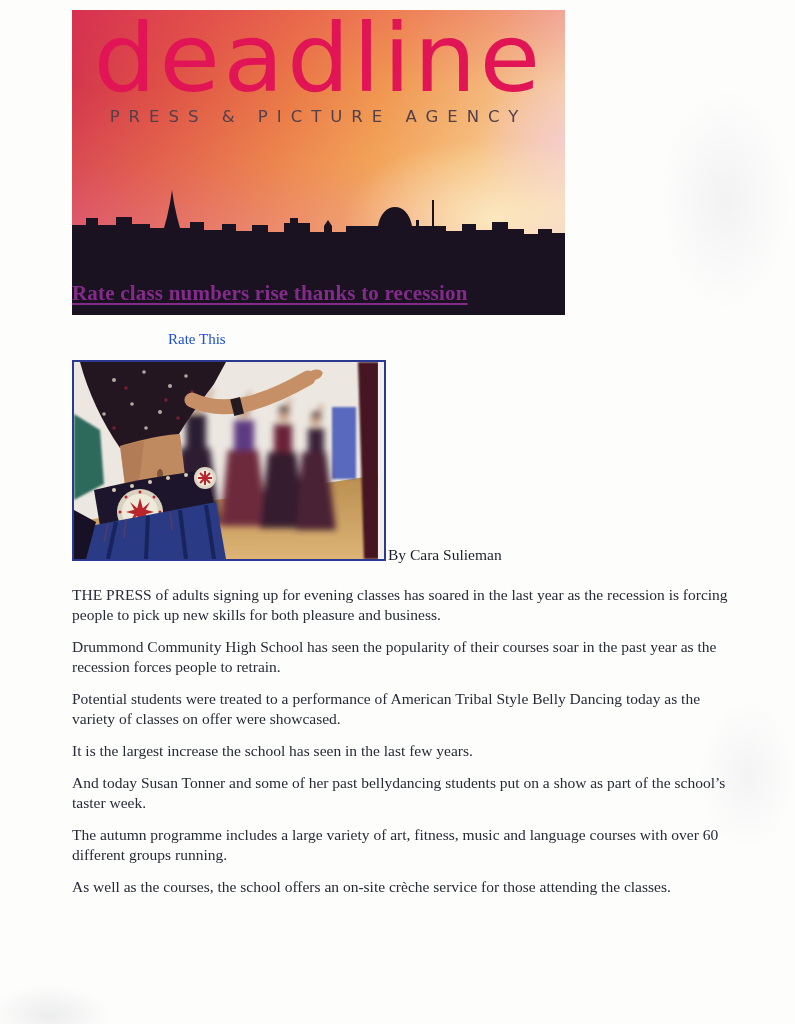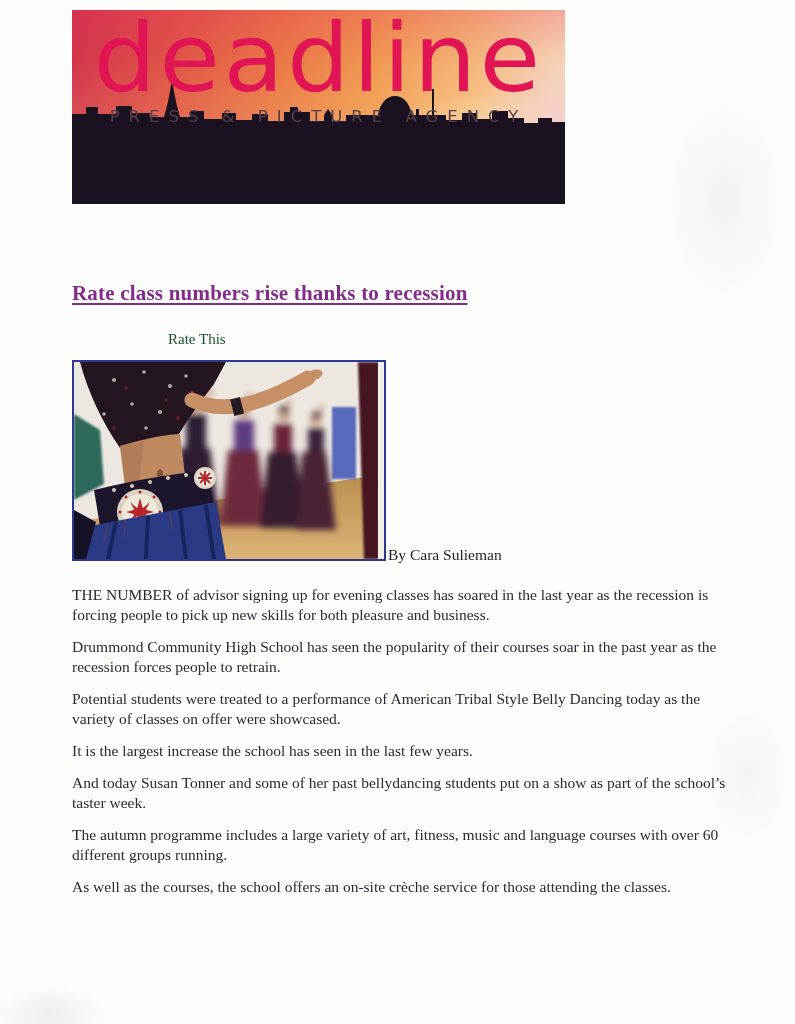--- a/index.html
+++ b/index.html
@@ -14,21 +14,21 @@
   .smudge{position:absolute;pointer-events:none;border-radius:50%;}
   .smudge.s1{left:660px;top:90px;width:130px;height:220px;
     background:radial-gradient(closest-side,rgba(175,178,185,.14),rgba(175,178,185,0));}
   .smudge.s2{left:700px;top:700px;width:95px;height:150px;
     background:radial-gradient(closest-side,rgba(175,178,185,.12),rgba(175,178,185,0));}
   .smudge.s3{left:-10px;top:985px;width:120px;height:60px;
     background:radial-gradient(closest-side,rgba(160,162,168,.18),rgba(160,162,168,0));}
 
   
   .banner{
-    position:absolute;left:72px;top:10px;width:493px;height:194px;overflow:hidden;
+    position:absolute;left:72px;top:10px;width:493px;height:305px;overflow:hidden;
     background:linear-gradient(100deg,#cf2c4e 0%,#dd4f46 20%,#e97947 42%,#f09c53 60%,#f4bd80 78%,#f6ddc3 95%);
   }
   .banner::before{content:"";position:absolute;inset:0;
     background:linear-gradient(180deg,rgba(232,60,90,.30) 0%,rgba(240,110,70,.10) 25%,rgba(255,200,120,.15) 50%,rgba(240,170,190,.30) 72%,rgba(250,225,235,.12) 100%);}
   .banner .glow{position:absolute;left:55%;top:42%;width:300px;height:160px;border-radius:50%;
     background:radial-gradient(closest-side,rgba(255,244,200,.75),rgba(255,244,200,0));}
   .banner .pinkpatch{position:absolute;left:82%;top:22%;width:170px;height:130px;border-radius:50%;
     background:radial-gradient(closest-side,rgba(244,196,216,.55),rgba(244,196,216,0));}
   .brand{
     position:absolute;top:2px;left:0;right:0;text-align:center;
@@ -42,21 +42,21 @@
   .skyline{position:absolute;left:0;bottom:0;width:493px;height:130px;display:block;}
 
   
   .content{position:absolute;left:72px;top:257px;width:665px;}
   .headline{
     display:inline-block;margin:24px 0 0 0;
     font-size:21px;font-weight:bold;letter-spacing:.2px;line-height:25px;
     text-decoration:underline;text-decoration-thickness:2px;text-underline-offset:3px;
     cursor:pointer;
   }
-  .rate-this{margin:23px 0 11px 96px;font-size:15px;line-height:20px;color:#14532d;}
+  .rate-this{margin:23px 0 11px 96px;font-size:15px;line-height:20px;color:#1d4ed8;}
   .photo-row{display:flex;align-items:flex-end;}
   .photo-frame{width:310px;height:197px;border:2px solid #2b3990;background:#ece8e2;flex:0 0 auto;}
   .photo-frame svg{display:block;width:310px;height:197px;}
   .byline{font-size:15.5px;font-weight:normal;color:#1c2128;margin-left:2px;margin-bottom:-3px;line-height:18px;}
   .paras{margin-top:24px;width:662px;}
   .paras p{margin:0 0 12px 0;font-size:15.5px;line-height:20px;}
 </style>
 </head>
 <body>
 
@@ -220,21 +220,21 @@
               <line x1="52" y1="158" x2="50" y2="176"></line>
             <line x1="96" y1="150" x2="98" y2="168"></line>
           </g>
         </g>
       </svg>
     </div>
     <span class="byline">By Cara Sulieman</span>
   </div>
 
   <div class="paras">
-    <p>THE NUMBER of advisor signing up for evening classes has soared in the last year as the recession is forcing people to pick up new skills for both pleasure and business.</p>
+    <p>THE PRESS of adults signing up for evening classes has soared in the last year as the recession is forcing people to pick up new skills for both pleasure and business.</p>
     <p>Drummond Community High School has seen the popularity of their courses soar in the past year as the recession forces people to retrain.</p>
     <p>Potential students were treated to a performance of American Tribal Style Belly Dancing today as the variety of classes on offer were showcased.</p>
     <p>It is the largest increase the school has seen in the last few years.</p>
     <p>And today Susan Tonner and some of her past bellydancing students put on a show as part of the school’s taster week.</p>
     <p>The autumn programme includes a large variety of art, fitness, music and language courses with over 60 different groups running.</p>
     <p>As well as the courses, the school offers an on-site crèche service for those attending the classes.</p>
   </div>
 </div>
 
 </body></html>

